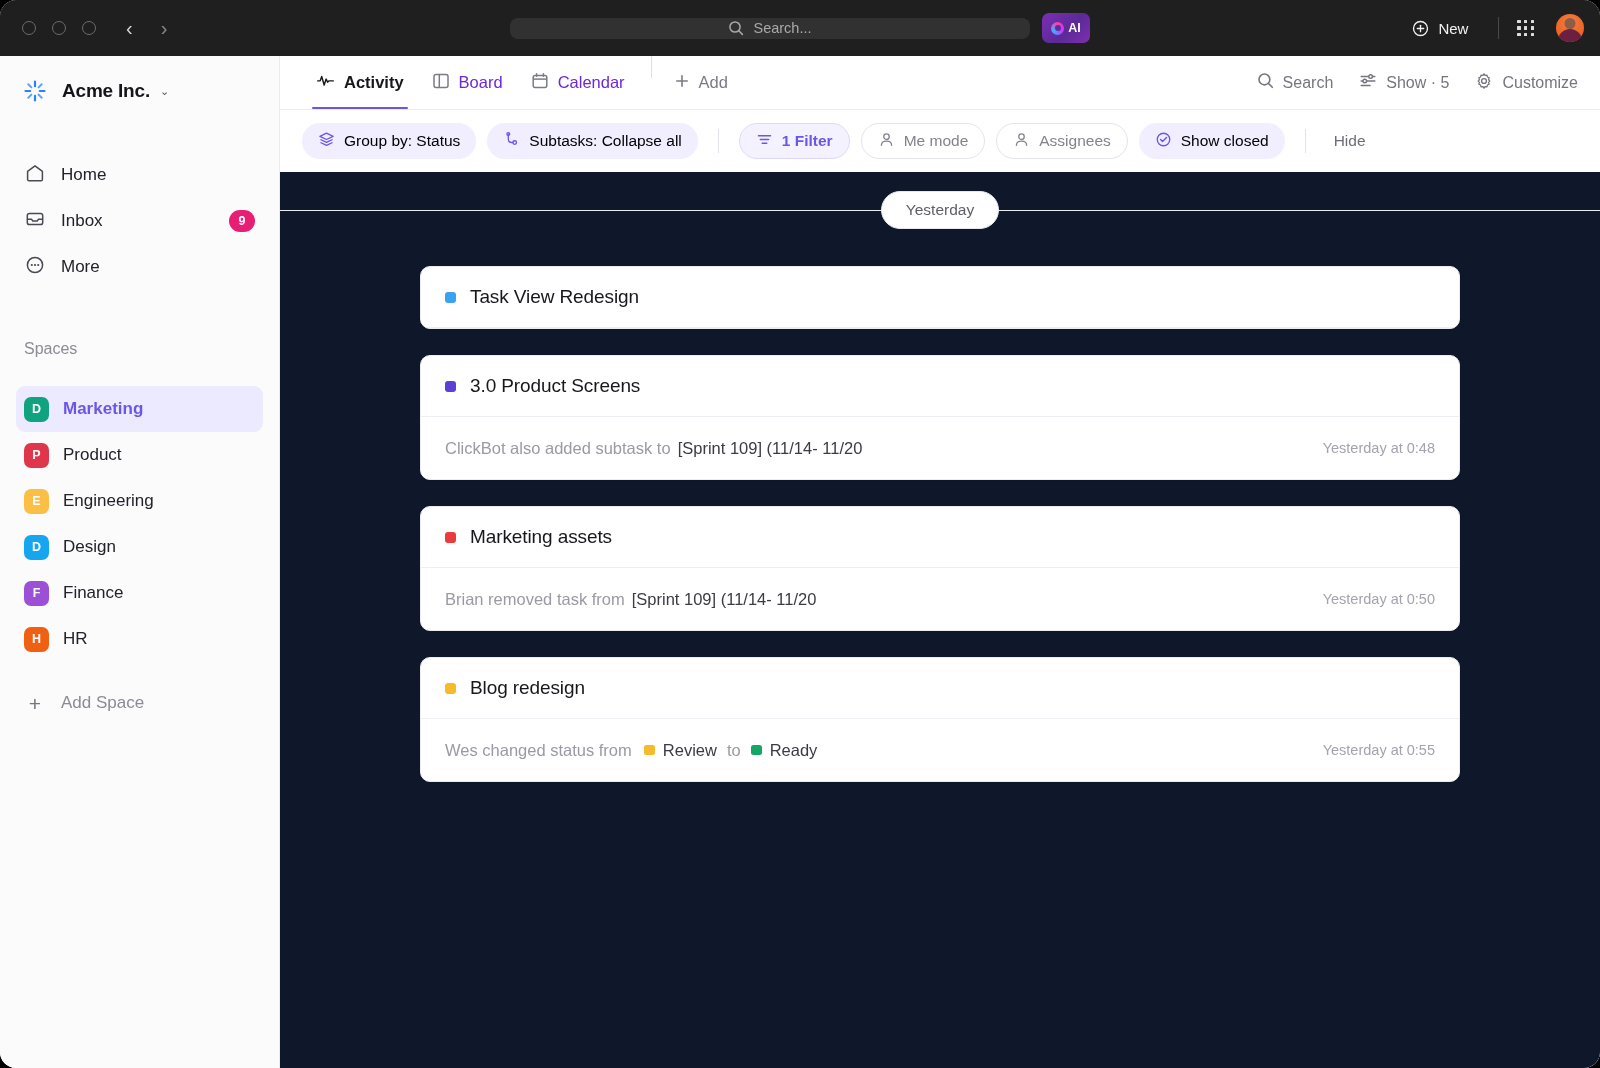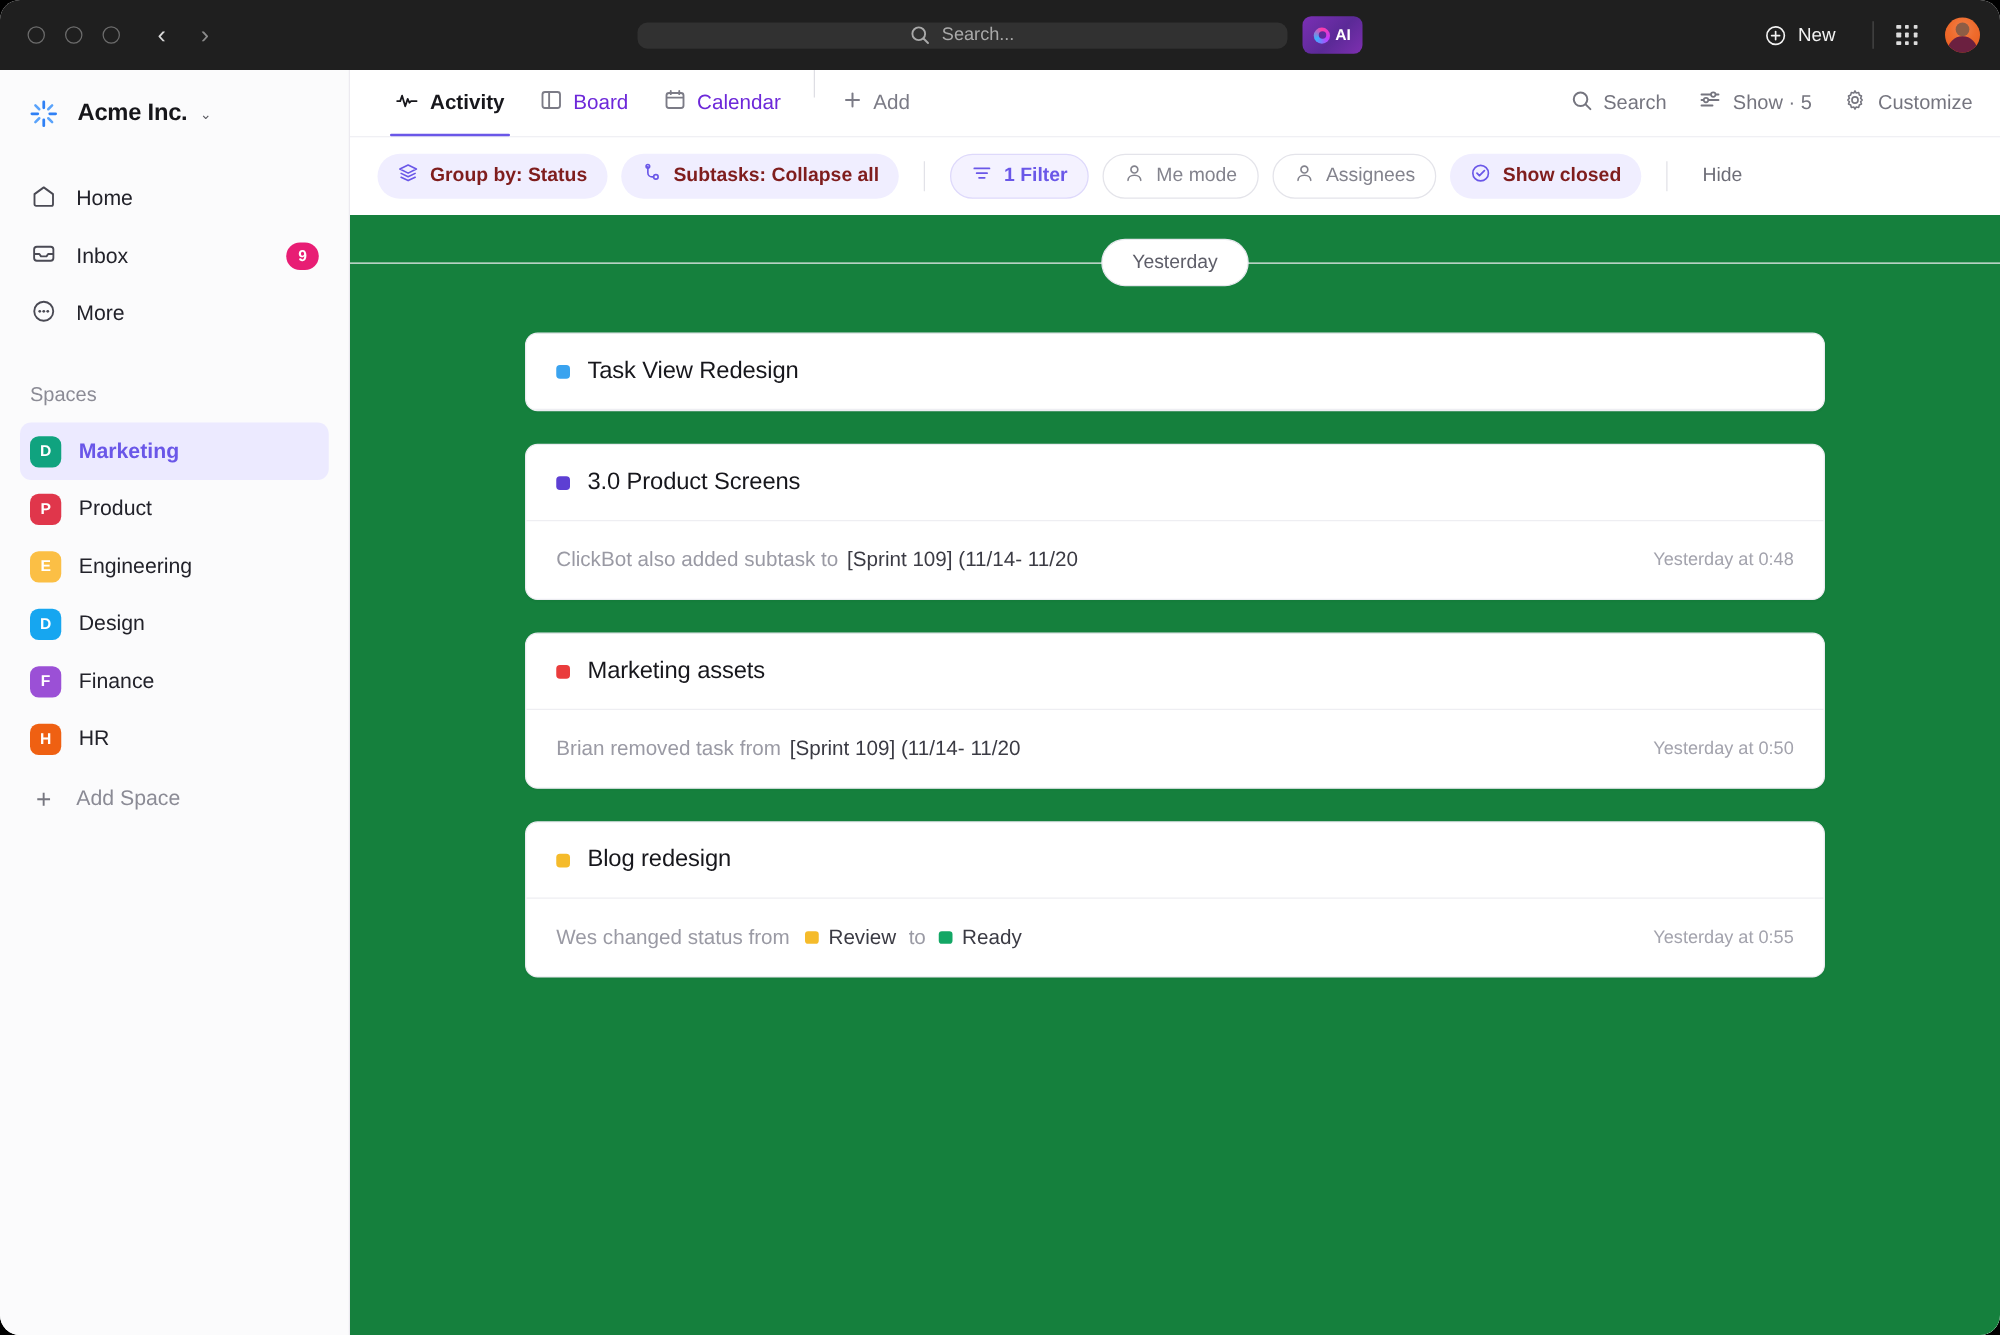--- a/index.html
+++ b/index.html
@@ -149,20 +149,21 @@
 
   
   .sidebar {
     width: 280px;
     flex: 0 0 280px;
     background: #fbfbfc;
     border-right: 1px solid #eceaf0;
     padding: 0 16px;
     display: flex;
     flex-direction: column;
+    gap: 16px;
   }
   .workspace {
     display: flex; align-items: center; gap: 14px;
     height: 58px; padding: 0 6px;
     margin-top: 6px;
     cursor: pointer;
   }
   .ws-logo { width: 26px; height: 26px; position: relative; flex: 0 0 26px; }
   .ws-name { font-size: 19px; font-weight: 700; color: #16161a; letter-spacing: -0.2px; }
   .ws-caret { color: #55555c; font-size: 11px; margin-left: -4px; }
@@ -277,30 +278,30 @@
   }
   .chip {
     display: flex; align-items: center; gap: 9px;
     height: 36px;
     padding: 0 16px;
     border-radius: 18px;
     font-size: 15.5px;
     cursor: pointer;
     white-space: nowrap;
   }
-  .chip.violet { background: #f0eeff; color: #7f1d1d; font-weight: 700; }
+  .chip.violet { background: #f0eeff; color: #000000; font-weight: 400; }
   .chip.outline-violet { background: #f4f2ff; color: #6a57e8; border: 1px solid #ded9fb; font-weight: 600; }
   .chip.outline { background: #fff; color: #83838d; border: 1px solid #e4e4ea; }
   .fb-sep { width: 1px; height: 24px; background: #e2e2e8; margin: 0 9px; }
   .hide-btn { font-size: 15.5px; color: #6d6d77; cursor: pointer; padding: 0 8px; }
 
   
   .feed {
     flex: 1;
-    background: #15803d;
+    background: #0f172a;
     overflow: hidden;
     padding: 0 0 20px;
     position: relative;
   }
   .day-divider {
     position: relative;
     height: 76px;
     display: flex; align-items: center; justify-content: center;
   }
   .day-divider::before {

